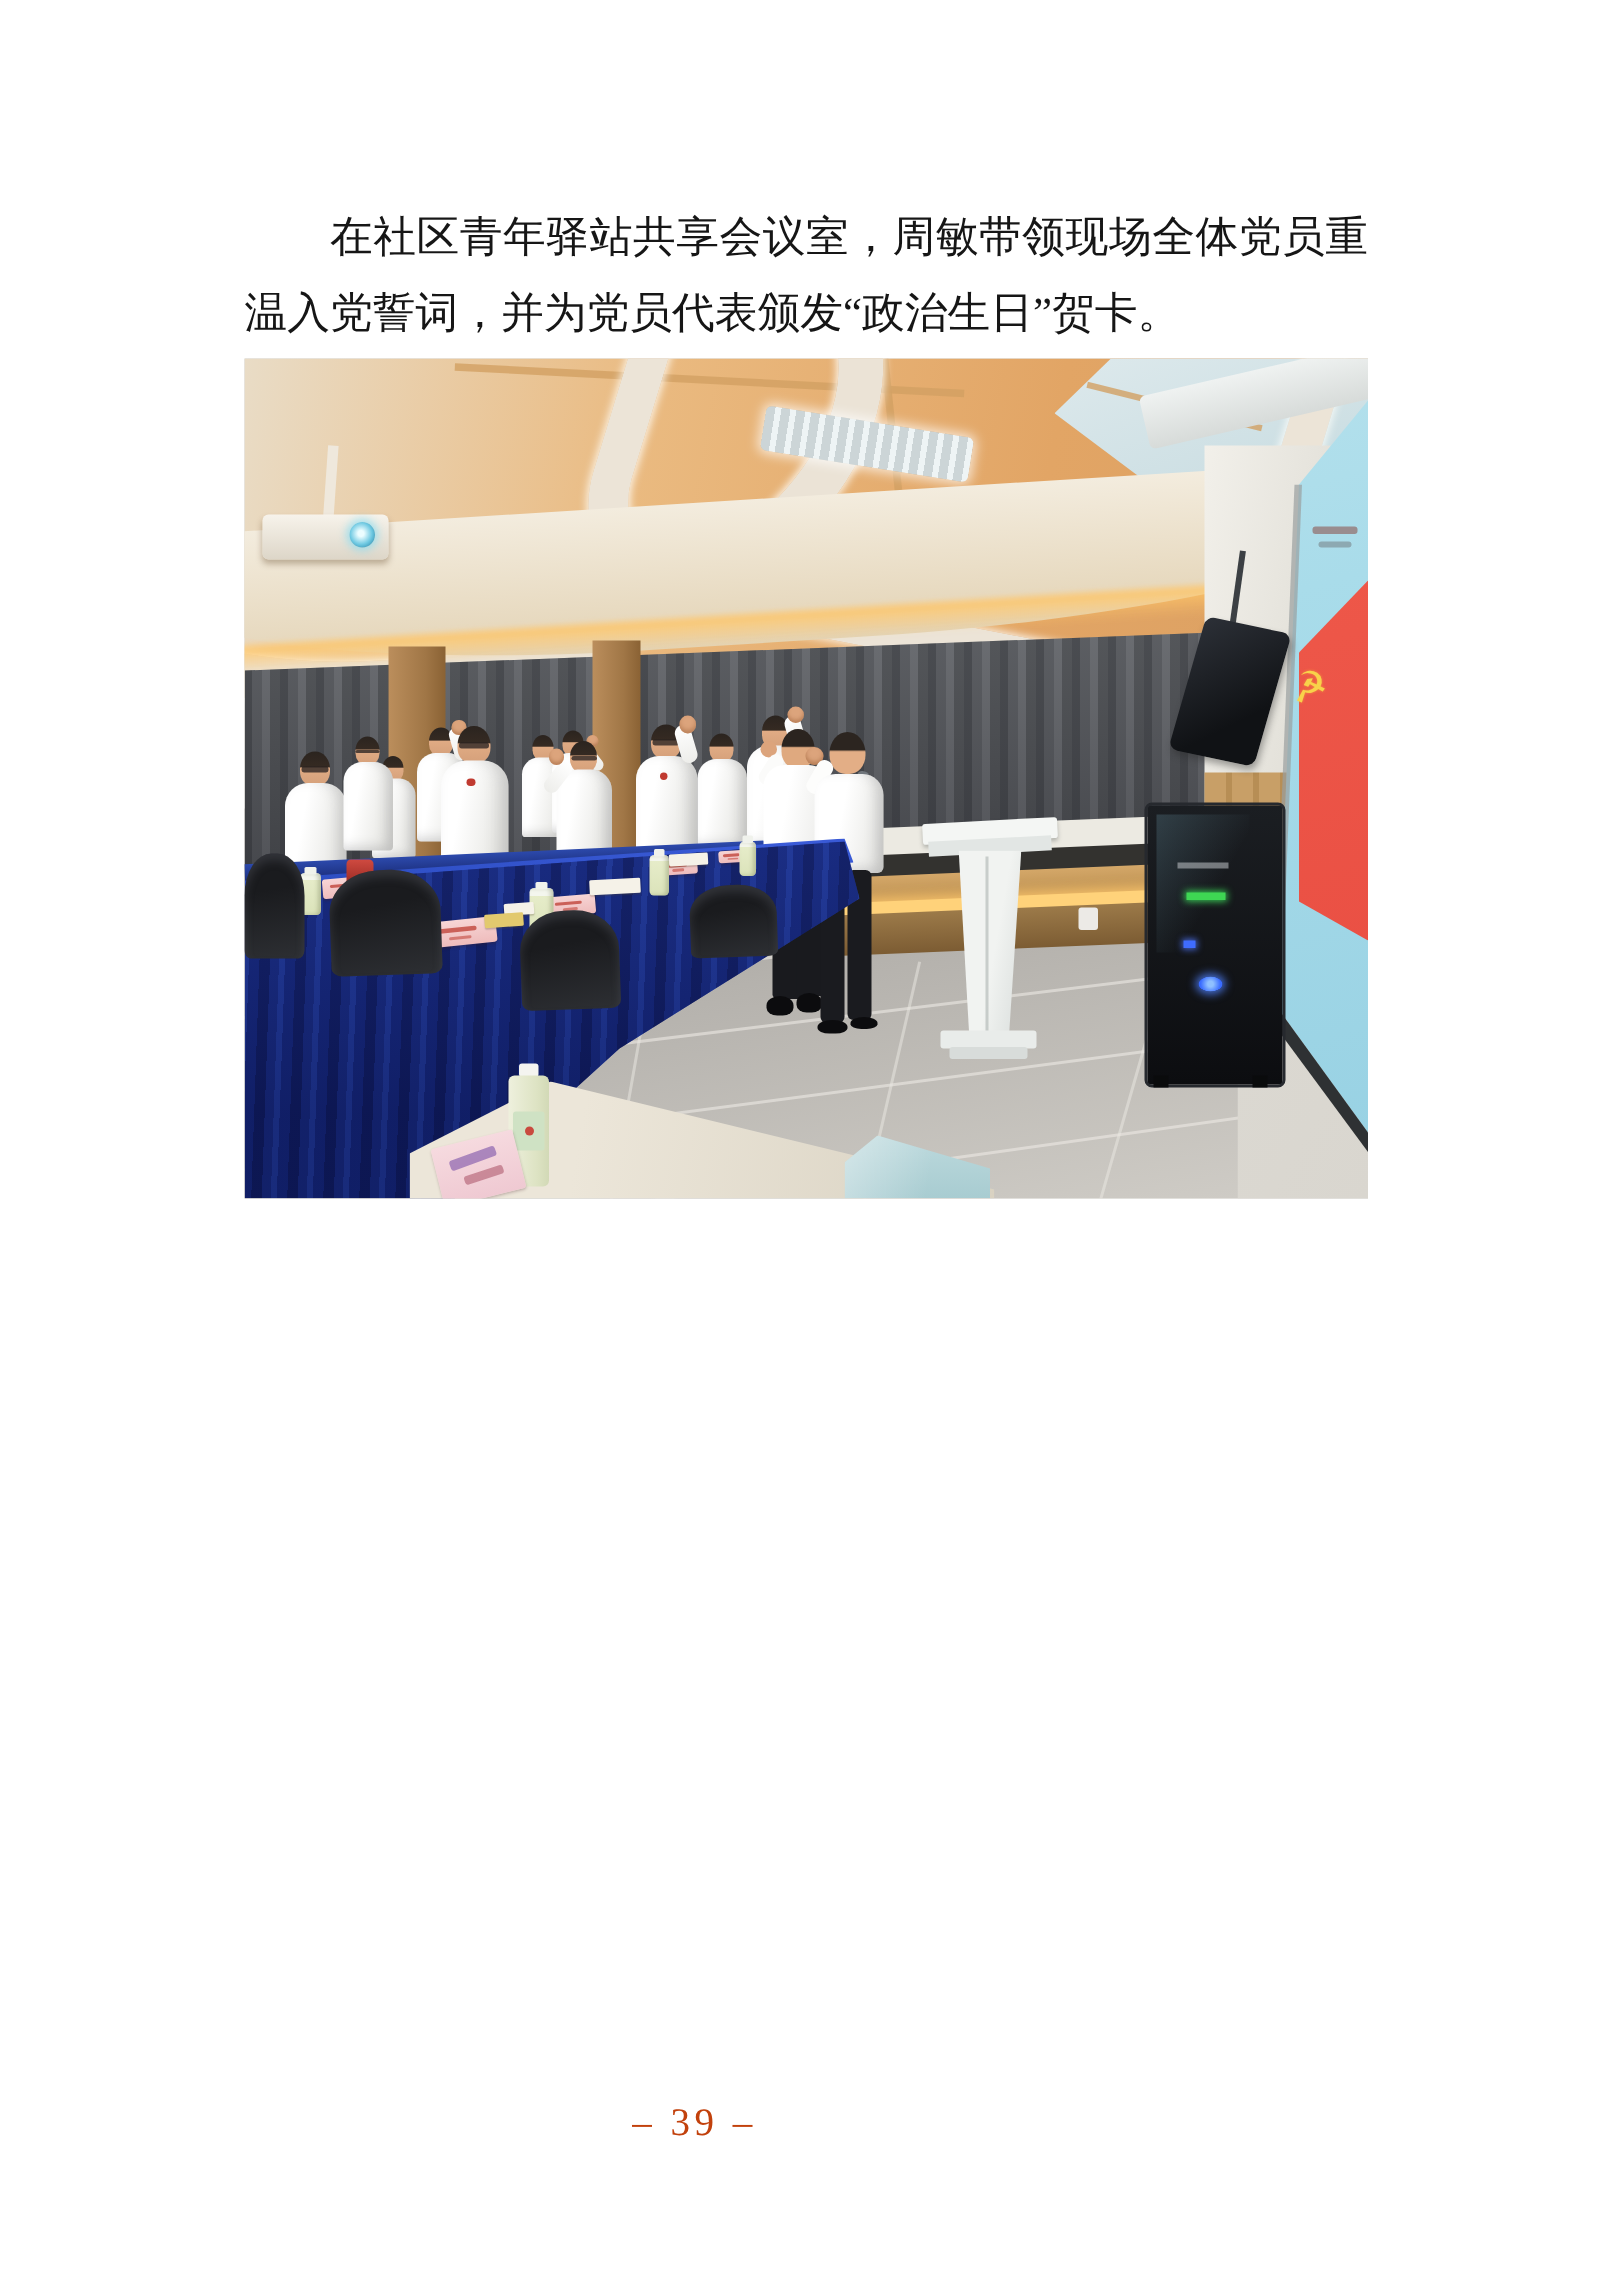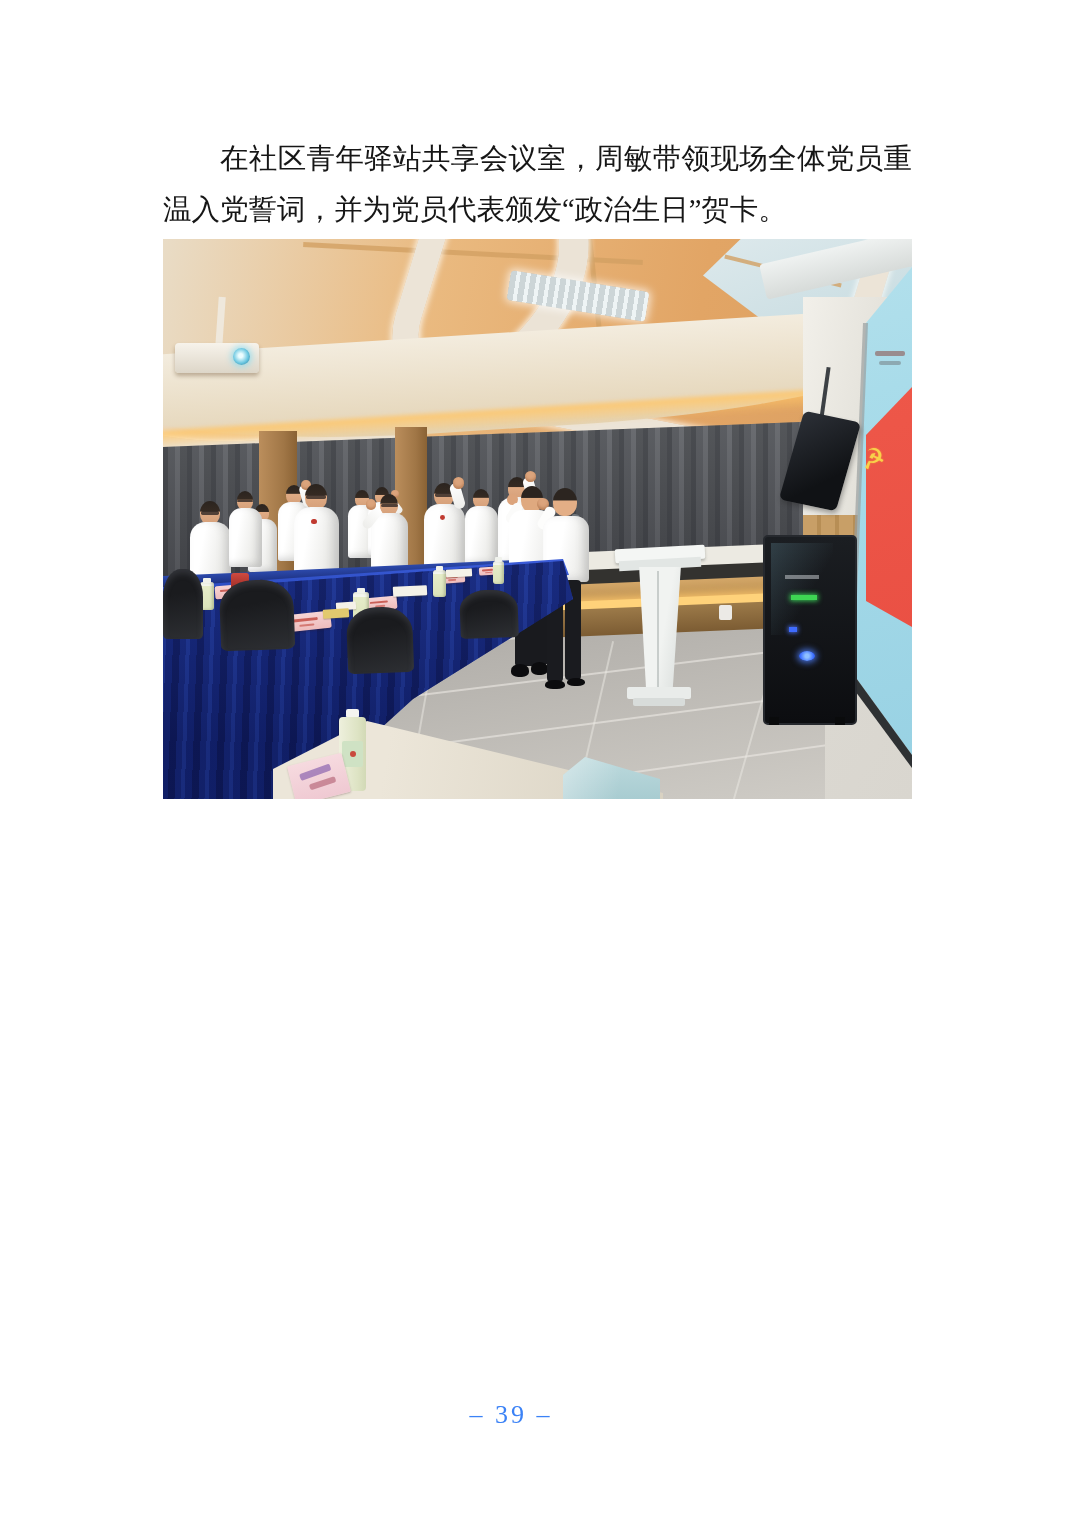--- a/index.html
+++ b/index.html
@@ -3,21 +3,21 @@
 <meta charset="utf-8">
 <style>
   html,body{margin:0;padding:0;background:#ffffff;}
   #page{position:relative;width:926px;height:1520px;background:#ffffff;overflow:hidden;
         font-family:"Liberation Serif","DejaVu Serif",serif;color:#141414;}
   .para{position:absolute;left:163px;width:749px;margin:0;font-size:28.5px;line-height:51px;
         text-align:justify;text-indent:2em;color:#161616;}
   #p1{top:133px;}
   #p2{top:822px;}
   #pagenum{position:absolute;top:1400px;left:0;width:100%;text-align:center;
-           font-size:26px;letter-spacing:3px;color:#3b82f6;margin-left:48px;}
+           font-size:26px;letter-spacing:3px;color:#c2410c;}
   
   #photo{position:absolute;left:163px;top:239px;width:749px;height:560px;overflow:hidden;background:#cfcdc8;}
   #photo .el{position:absolute;}
   
   .floor{left:0;top:300px;width:749px;height:260px;z-index:1;
          background:linear-gradient(170deg,#96948f 0%,#b5b2ad 45%,#d0cdc7 100%);}
   .sh{height:2px;background:rgba(236,234,228,.6);z-index:2;}
   .sv{width:2px;background:rgba(236,234,228,.5);z-index:2;}
   .floor-glow{left:628px;top:442px;width:28px;height:13px;border-radius:50%;z-index:3;
               background:radial-gradient(closest-side,#6d97ff,rgba(80,120,255,0));filter:blur(1px);}

